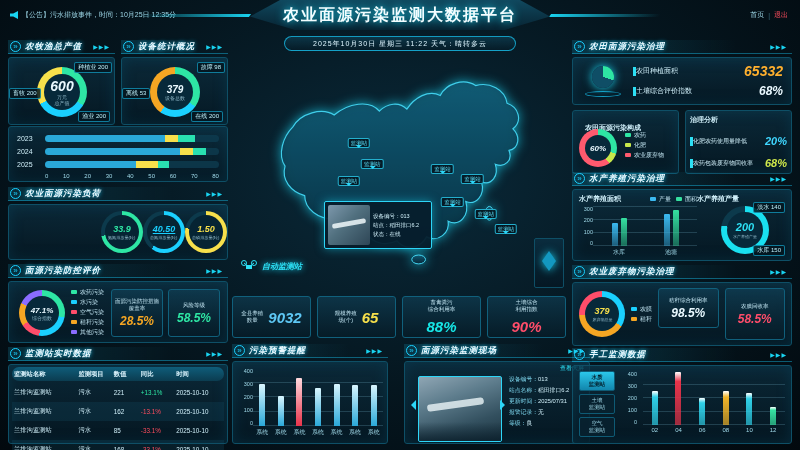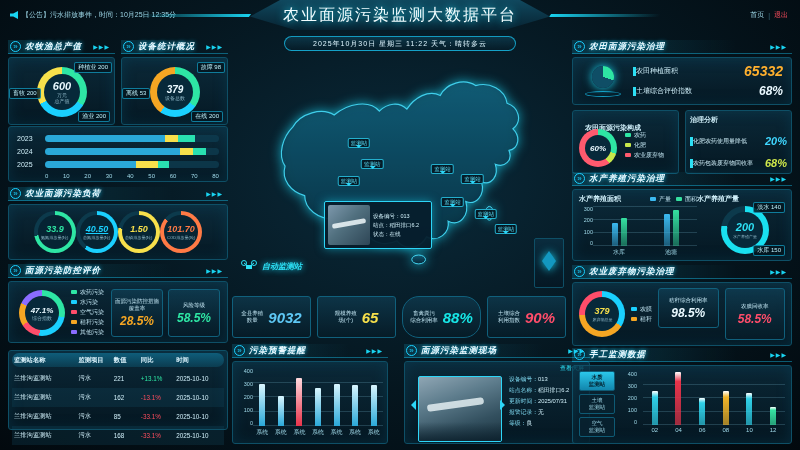--- a/index.html
+++ b/index.html
@@ -4,21 +4,21 @@
 <style>
 *{margin:0;padding:0;box-sizing:border-box}
 body{background:#010a10;font-family:"Liberation Sans",sans-serif}
 .stage{position:relative;width:800px;height:450px;overflow:hidden;color:#cfeef8;
 background:radial-gradient(ellipse at 50% 40%,#0a2a3a 0%,#05161f 55%,#02090e 100%)}
 .abs{position:absolute}
 
 .hdr-banner{left:250px;top:0;width:300px;height:30px;display:flex;align-items:center;justify-content:center;
 background:linear-gradient(180deg,#10485e,#072332);clip-path:polygon(10% 0,90% 0,100% 55%,85% 100%,15% 100%,0 55%);
 box-shadow:0 0 14px rgba(25,211,240,.6)}
-.hdr-title{font-size:16px;font-weight:normal;letter-spacing:2px;color:#f2fdff;text-shadow:0 0 8px #19d3f0}
+.hdr-title{font-size:16px;font-weight:bold;letter-spacing:2px;color:#f2fdff;text-shadow:0 0 8px #19d3f0}
 .wing{height:3px;background:linear-gradient(90deg,transparent,#19d3f0);transform:skewX(-35deg);top:14px}
 .wing.r{background:linear-gradient(270deg,transparent,#19d3f0)}
 .ticker{left:10px;top:10px;display:flex;align-items:center;gap:4px;font-size:7px;color:#9fd8e8}
 .spk{width:8px;height:8px;background:#19d3f0;clip-path:polygon(0 30%,40% 30%,100% 0,100% 100%,40% 70%,0 70%)}
 .navbox{right:12px;top:10px;font-size:7px;display:flex;gap:4px;align-items:center}
 .nav-home{color:#9fd8e8;cursor:pointer}.nav-div{color:#3a6b7c}.nav-out{color:#ff4d5e;cursor:pointer}
 .datebar{left:284px;top:36px;width:232px;height:15px;border:1px solid rgba(26,208,255,.7);border-radius:9px;
 display:flex;align-items:center;justify-content:center;font-size:7px;color:#dff6ff;letter-spacing:1px;
 background:linear-gradient(180deg,rgba(16,70,92,.6),rgba(6,28,40,.8))}
 
@@ -125,21 +125,21 @@
 
   <div class="abs" style="left:8px;top:40px;width:107px">
     <div class="ph">
       <span class="ph-ic"></span>
       <span class="ph-t">农牧渔总产值</span>
     </div>
     <div class="box" style="height:68px;margin-top:3px;position:relative">
       <div class="donut" id="output-donut" style="width: 50px; height: 50px; left: 28px; top: 9px; position: absolute; background: conic-gradient(rgb(46, 230, 164) 0%, rgb(46, 230, 164) 34%, rgb(26, 208, 255) 34%, rgb(26, 208, 255) 67%, rgb(247, 224, 75) 67%, rgb(247, 224, 75) 100%);">
         <div class="hole"></div>
         <div class="dc">
-          <span class="dv" style="font-size:11px">600</span>
+          <span class="dv" style="font-size:14px">600</span>
           <span class="du">万元</span>
           <span class="du">总产值</span>
         </div>
       </div>
       <div id="output-tags">
           <span class="tagp pos-tr">种植业 200</span>
           <span class="tagp pos-l">畜牧 200</span>
           <span class="tagp pos-br">渔业 200</span>
         </div>
     </div>
@@ -204,47 +204,40 @@
         <span>70</span>
         <span>80</span>
       </div>
   </div>
 
   <div class="abs" style="left:8px;top:187px;width:220px">
     <div class="ph">
       <span class="ph-ic"></span>
       <span class="ph-t">农业面源污染负荷</span>
     </div>
-    <div class="box" style="height:56px;margin-top:3px;display:flex;align-items:center;justify-content:center" id="gauges">
+    <div class="box" style="height:56px;margin-top:3px;display:flex;align-items:center;justify-content:flex-end" id="gauges">
         <div class="gauge" style="background: conic-gradient(rgb(46, 230, 164) 0deg, rgb(46, 230, 164) 72%, rgb(12, 58, 76) 72%, rgb(12, 58, 76) 100%);">
           <div class="hole"></div>
           <div class="dc">
             <div class="gv" style="color: rgb(46, 230, 164);">33.9</div>
             <div class="gl">氨氮排放量(吨)</div>
           </div>
         </div>
         <div class="gauge" style="background: conic-gradient(rgb(26, 208, 255) 0deg, rgb(26, 208, 255) 60%, rgb(12, 58, 76) 60%, rgb(12, 58, 76) 100%);">
           <div class="hole"></div>
           <div class="dc">
             <div class="gv" style="color: rgb(26, 208, 255); text-decoration: underline;">40.50</div>
             <div class="gl">总氮排放量(吨)</div>
           </div>
         </div>
         <div class="gauge" style="background: conic-gradient(rgb(247, 224, 75) 0deg, rgb(247, 224, 75) 78%, rgb(12, 58, 76) 78%, rgb(12, 58, 76) 100%);">
           <div class="hole"></div>
           <div class="dc">
             <div class="gv" style="color: rgb(247, 224, 75);">1.50</div>
             <div class="gl">总磷排放量(吨)</div>
-          </div>
-        </div>
-        <div class="gauge" style="background: conic-gradient(rgb(255, 122, 69) 0deg, rgb(255, 122, 69) 86%, rgb(12, 58, 76) 86%, rgb(12, 58, 76) 100%);">
-          <div class="hole"></div>
-          <div class="dc">
-            <div class="gv" style="color: rgb(255, 122, 69);">101.70</div>
-            <div class="gl">COD排放量(吨)</div>
           </div>
         </div>
       </div>
   </div>
 
   <div class="abs" style="left:8px;top:264px;width:220px">
     <div class="ph">
       <span class="ph-ic"></span>
       <span class="ph-t">面源污染防控评价</span>
     </div>
@@ -285,20 +278,24 @@
           </div>
           <div class="sbox" style="width: 52px; height: 48px;">
             <div class="sbox-l">风险等级</div>
             <div class="sbox-v" style="color: rgb(46, 230, 164); font-size: 12px;">58.5%</div>
           </div>
         </div>
     </div>
   </div>
 
   <div class="abs" style="left:8px;top:347px;width:220px">
+    <div class="ph">
+      <span class="ph-ic"></span>
+      <span class="ph-t">监测站实时数据</span>
+    </div>
     <div class="box" style="height:80px;margin-top:3px;padding:2px 3px">
       <div class="trow thead" id="tbl-head">
           <span class="tc0">监测站名称</span>
           <span class="tc1">监测项目</span>
           <span class="tc2">数值</span>
           <span class="tc3">同比</span>
           <span class="tc4">时间</span>
         </div>
       <div id="tbl-body">
           <div class="trow">
@@ -391,28 +388,28 @@
         </div>
         <div class="sbox-v" style="color: rgb(94, 200, 245); font-size: 15px; margin-top: 0px;">9032</div>
       </div>
       <div class="sbox" style="flex: 1 1 0%; flex-direction: row; gap: 5px;">
         <div class="sbox-l">
           <div>规模养殖</div>
           <div>场(个)</div>
         </div>
         <div class="sbox-v" style="color: rgb(247, 224, 75); font-size: 15px; margin-top: 0px;">65</div>
       </div>
-      <div class="sbox" style="flex: 1 1 0%; flex-direction: row; gap: 5px; border-radius: 17px;">
+      <div class="sbox" style="flex: 1 1 0%; flex-direction: column; gap: 5px;">
         <div class="sbox-l">
           <div>畜禽粪污</div>
           <div>综合利用率</div>
         </div>
         <div class="sbox-v" style="color: rgb(23, 230, 230); font-size: 15px; margin-top: 0px;">88%</div>
       </div>
-      <div class="sbox" style="flex: 1 1 0%; flex-direction: row; gap: 5px;">
+      <div class="sbox" style="flex: 1 1 0%; flex-direction: column; gap: 5px;">
         <div class="sbox-l">
           <div>土壤综合</div>
           <div>利用指数</div>
         </div>
         <div class="sbox-v" style="color: rgb(255, 77, 106); font-size: 15px; margin-top: 0px;">90%</div>
       </div>
     </div>
 
   <div class="abs" style="left:232px;top:344px;width:156px">
     <div class="ph">

